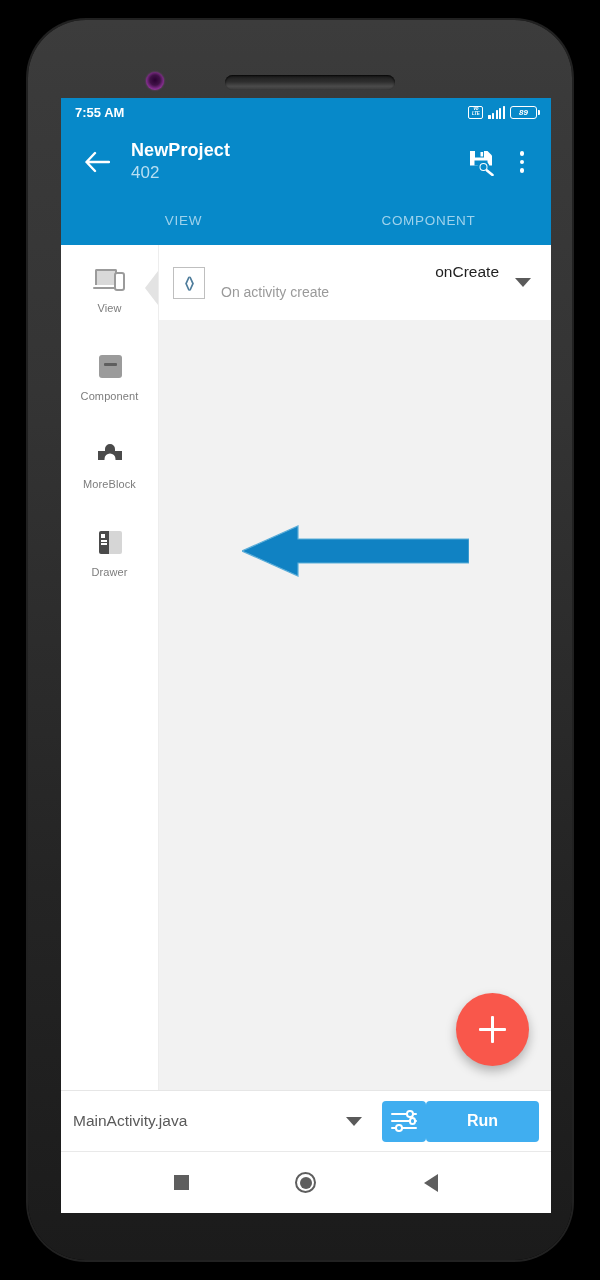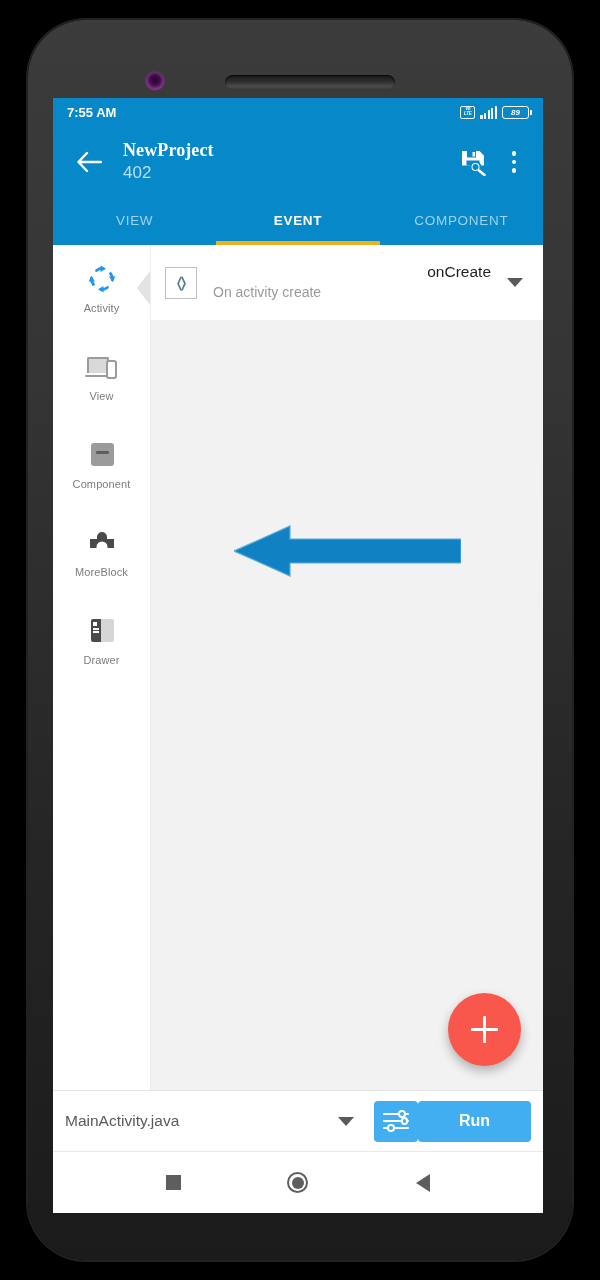--- a/index.html
+++ b/index.html
@@ -29,21 +29,21 @@
   }
   #earpiece{
     position:absolute; left:197px; top:55px; width:170px; height:15px;
     border-radius:8px;
     background:linear-gradient(180deg,#1b1b1b 0%,#2e2e2e 45%,#4b4b4b 75%,#3a3a3a 100%);
     box-shadow:inset 0 1px 2px rgba(0,0,0,.8);
   }
 
   
   #screen{
-    position:absolute; left:25px; top:78px;
+    position:absolute; left:33px; top:78px;
     width:490px; height:1115px;
     background:#fff; overflow:hidden;
   }
 
   
   #status-bar{
     height:28px; background:#0789C9; color:#fff;
     display:flex; align-items:center; justify-content:space-between;
     padding:0 14px; font-size:13px; font-weight:bold;
   }
@@ -73,21 +73,21 @@
   
   #app-bar{
     height:72px; background:#0789C9; color:#fff;
     display:flex; align-items:center; padding:0 12px;
   }
   #back-arrow{
     width:48px; height:48px; display:flex; align-items:center; justify-content:center;
     flex:0 0 48px; cursor:pointer;
   }
   #title-block{ flex:1; margin-left:10px; }
-  #app-title{ font-size:18px; font-weight:bold; line-height:21px; letter-spacing:.1px;font-family:Liberation Serif, serif; }
+  #app-title{ font-size:18px; font-weight:bold; line-height:21px; letter-spacing:.1px; }
   #app-subtitle{ font-size:17px; color:#B8DFF2; line-height:23px; font-weight:normal; }
   .appbar-action{
     width:48px; height:48px; display:flex; align-items:center; justify-content:center;
     cursor:pointer; flex:0 0 48px;
   }
   #overflow-menu{ width:34px; flex:0 0 34px; flex-direction:column; gap:4px; }
   #overflow-menu span{ width:4.5px; height:4.5px; border-radius:50%; background:#fff; display:block; }
 
   
   #tab-bar{
@@ -305,51 +305,29 @@
         <span></span>
           <span></span>
           <span></span>
       </div>
     </div>
 
     <div id="tab-bar">
       <div class="tab">
         <span>VIEW</span>
       </div>
-      <div class="tab active">
-        <span>EVENT</span>
-      </div>
       <div class="tab">
         <span>COMPONENT</span>
       </div>
     </div>
 
     <div id="app-body">
 
       <div id="sidebar">
 
-        <div class="side-item">
-          <span class="side-icon">
-            <svg width="30" height="30" viewBox="0 0 30 30" aria-hidden="true">
-              <g fill="none" stroke="#2196F3" stroke-width="2.8" stroke-linecap="round">
-                <path d="M9.5 6.5 A9 9 0 0 1 16 4.5"></path>
-                <path d="M23.5 9.5 A9 9 0 0 1 25.5 16"></path>
-                <path d="M20.5 23.5 A9 9 0 0 1 14 25.5"></path>
-                <path d="M6.5 20.5 A9 9 0 0 1 4.5 14"></path>
-              </g>
-              <g fill="#2196F3">
-                <path d="M13.5 1.5 L19 4.7 L13.5 7.9 Z"></path>
-                <path d="M28.5 12.5 L25.3 18 L22.1 12.5 Z"></path>
-                <path d="M16.5 28.5 L11 25.3 L16.5 22.1 Z"></path>
-                <path d="M1.5 17.5 L4.7 12 L7.9 17.5 Z"></path>
-              </g>
-            </svg>
-          </span>
-          <span class="side-label">Activity</span>
-        </div>
 
         <div class="side-item">
           <span class="side-icon">
             <span class="ico-view-laptop"></span>
             <span class="ico-view-phone"></span>
           </span>
           <span class="side-label">View</span>
         </div>
 
         <div class="side-item">

